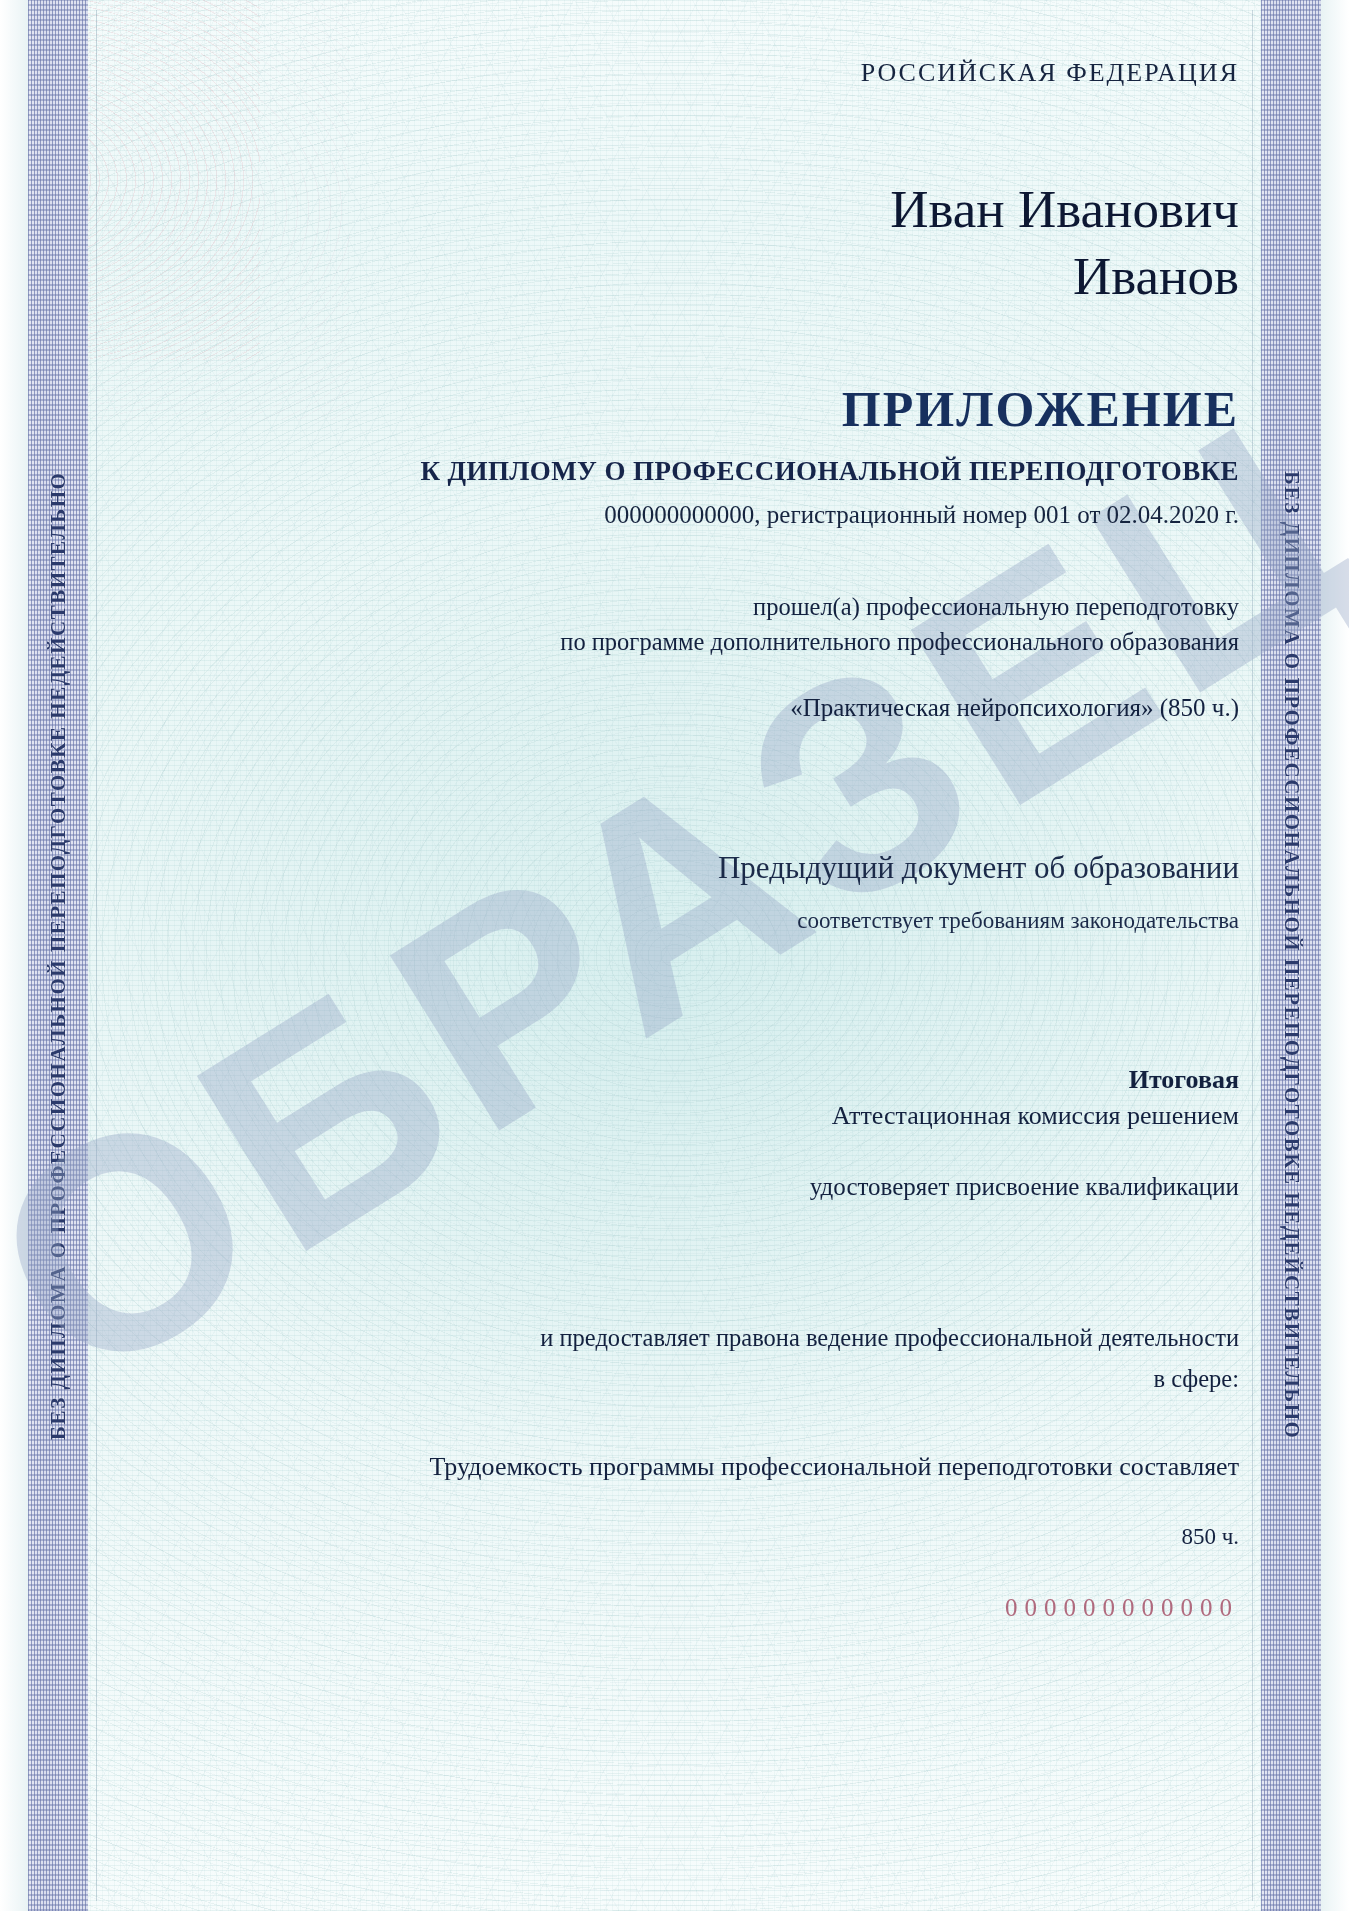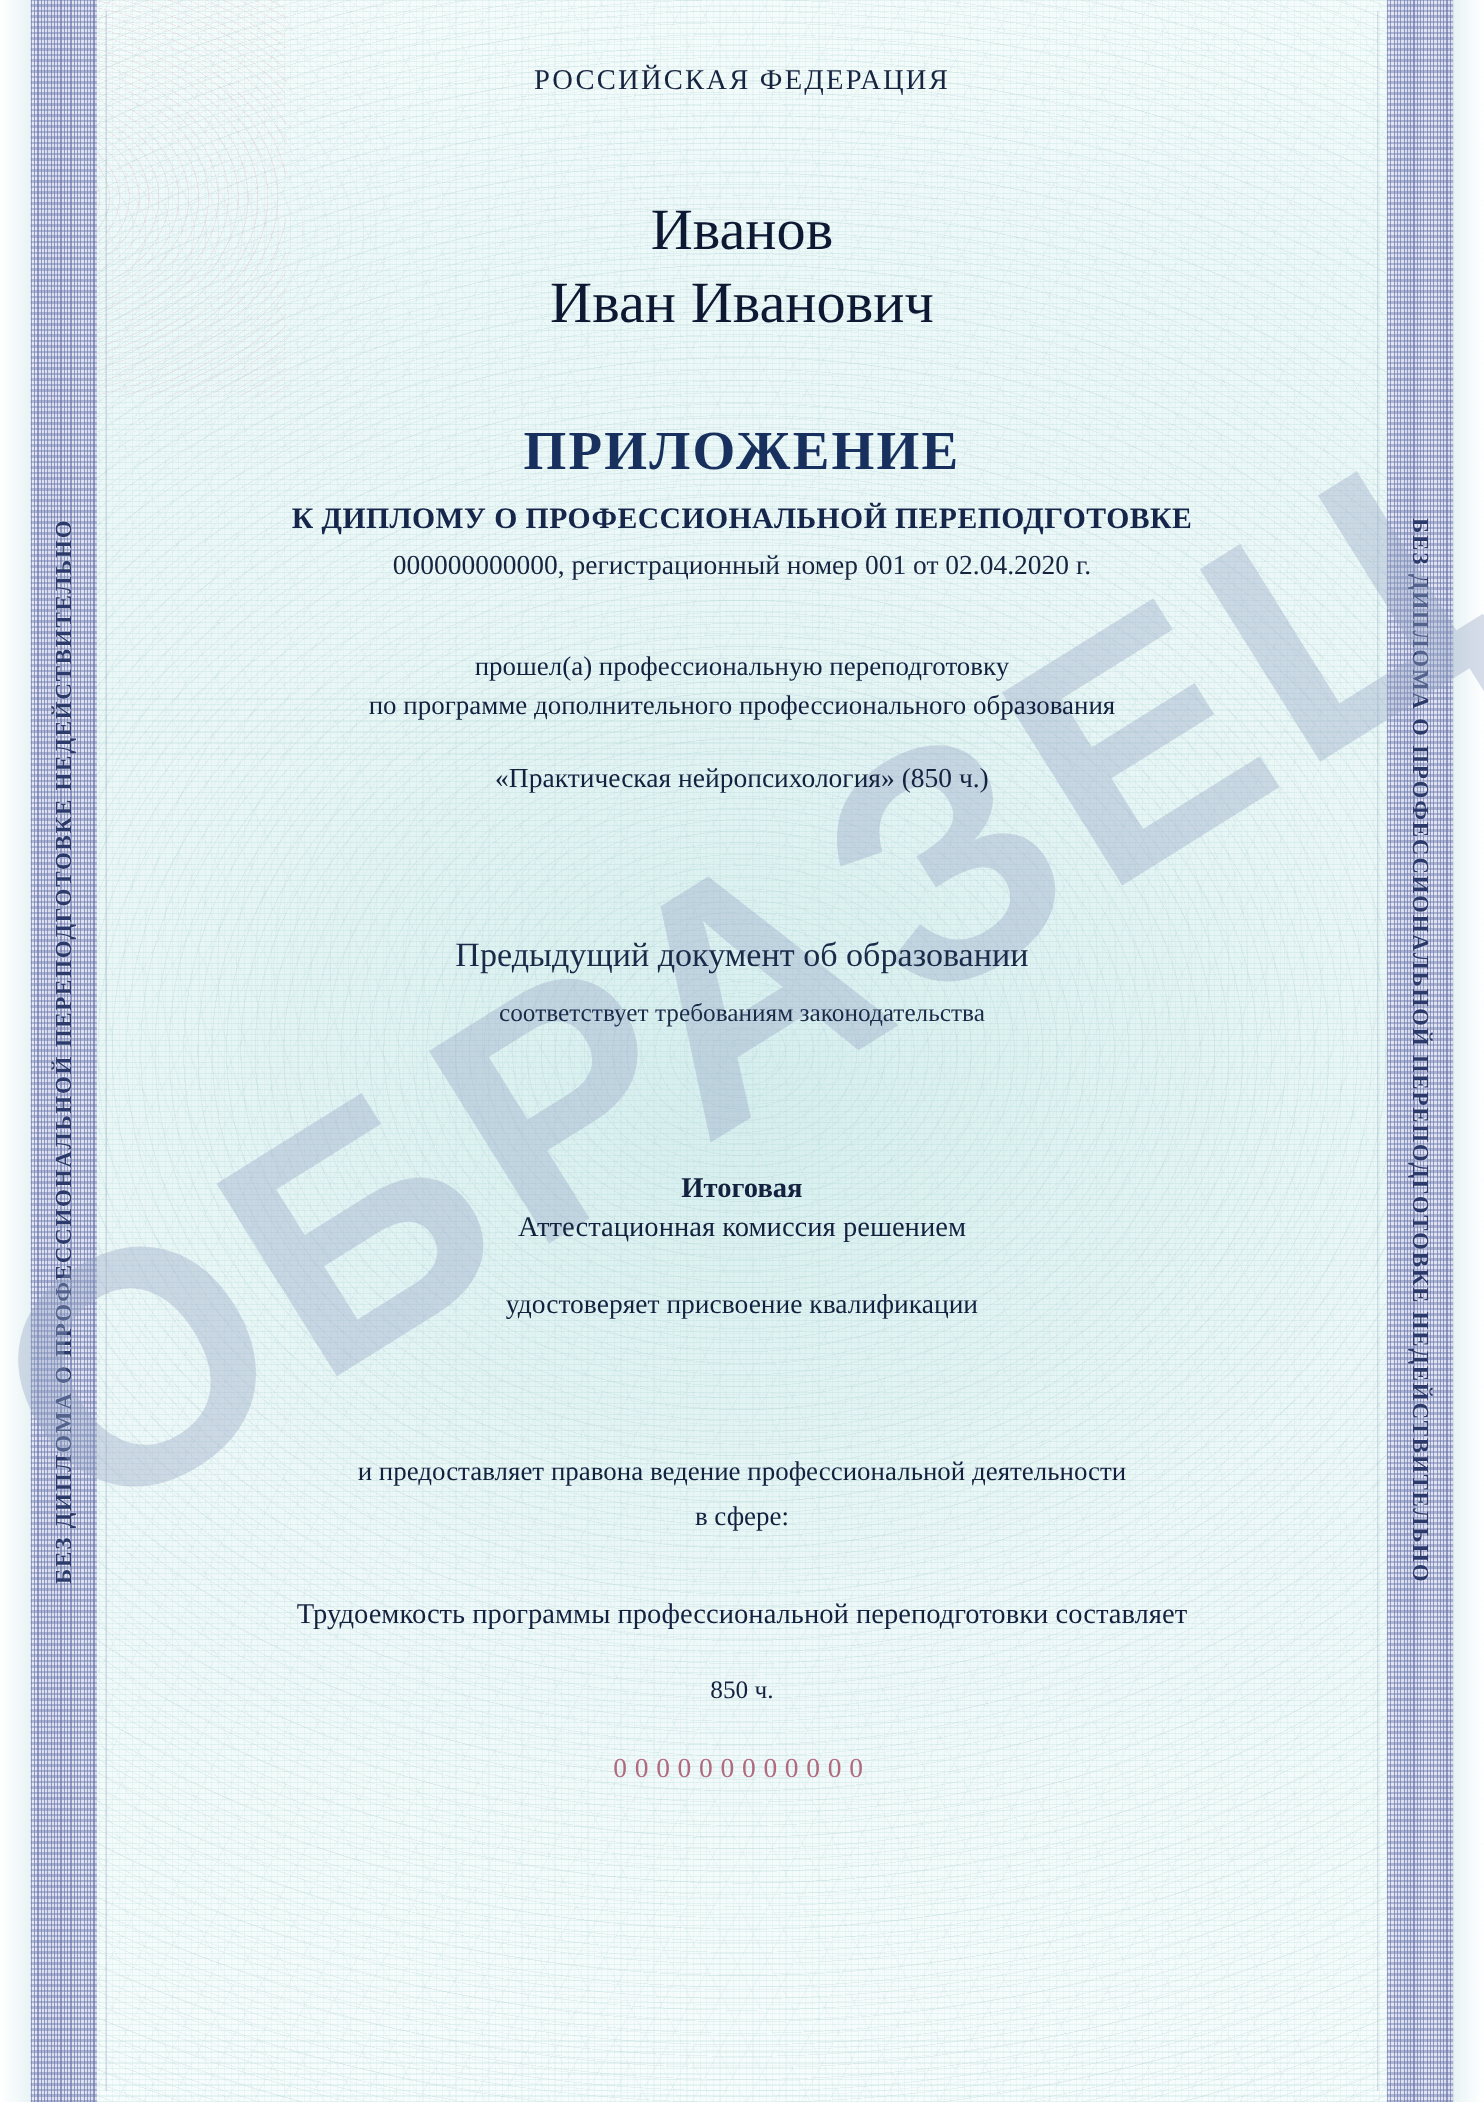--- a/index.html
+++ b/index.html
@@ -187,21 +187,21 @@
     user-select: none;
   }
 
   
   .content {
     position: absolute;
     left: 110px;
     right: 110px;
     top: 0;
     bottom: 0;
-    text-align: center;
+    text-align: right;
     color: #13213f;
   }
 
   .country {
     margin-top: 58px;
     font-size: 26px;
     letter-spacing: 2px;
     color: #16243f;
   }
 
@@ -321,22 +321,22 @@
   <div class="side-text right">БЕЗ ДИПЛОМА О ПРОФЕССИОНАЛЬНОЙ ПЕРЕПОДГОТОВКЕ НЕДЕЙСТВИТЕЛЬНО</div>
   <div class="inner-frame"></div>
 
   <div class="watermark">ОБРАЗЕЦ</div>
 
   <div class="content">
 
     <div class="country">РОССИЙСКАЯ ФЕДЕРАЦИЯ</div>
 
     <div class="holder-name">
+      <div>Иван Иванович</div>
       <div>Иванов</div>
-      <div>Иван Иванович</div>
     </div>
 
     <div class="doc-title">ПРИЛОЖЕНИЕ</div>
     <div class="doc-subtitle">К ДИПЛОМУ О ПРОФЕССИОНАЛЬНОЙ ПЕРЕПОДГОТОВКЕ</div>
     <div class="reg-line">000000000000, регистрационный номер 001 от 02.04.2020 г.</div>
 
     <div class="block-retraining">
       <div>прошел(а) профессиональную переподготовку</div>
       <div>по программе дополнительного профессионального образования</div>
     </div>

